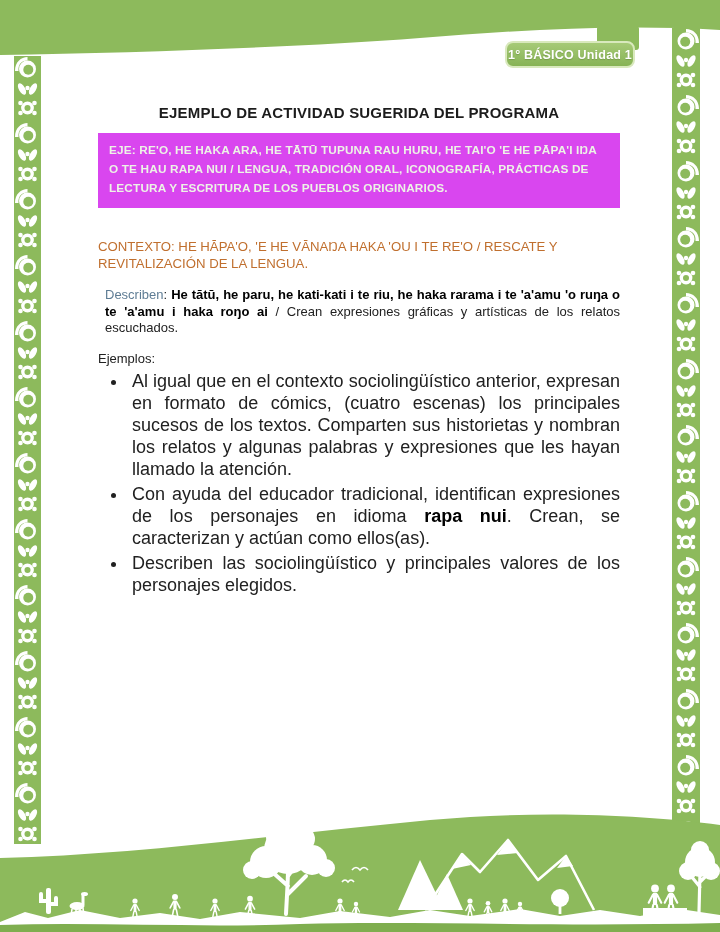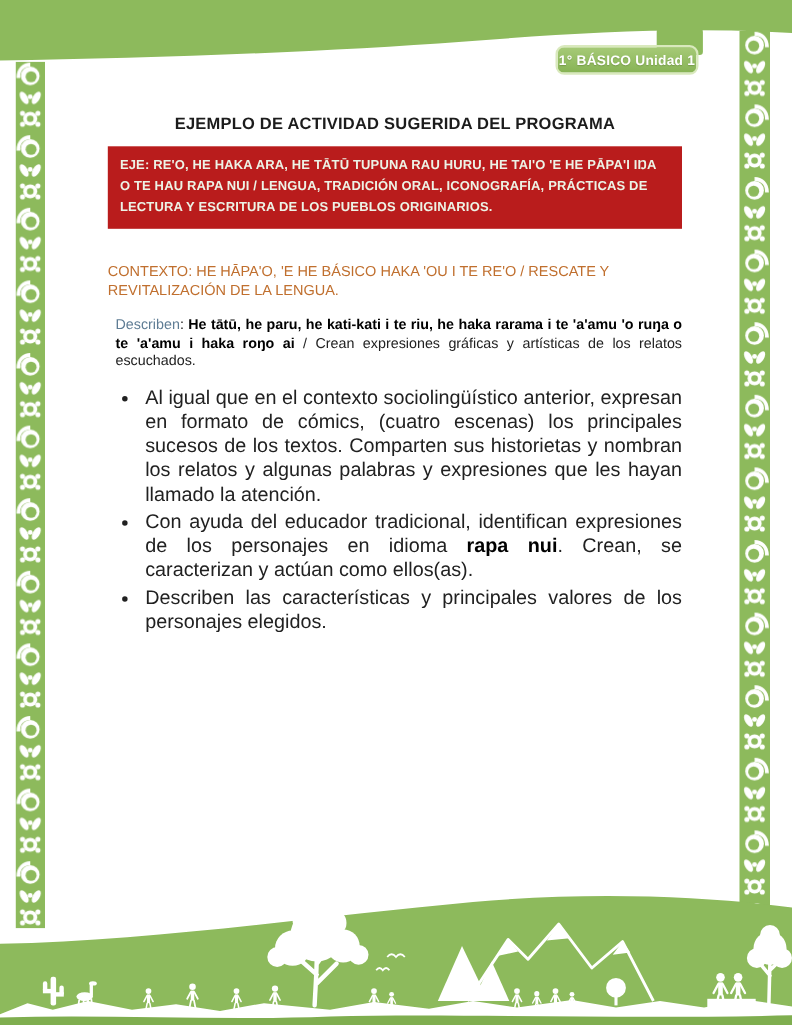--- a/index.html
+++ b/index.html
@@ -19,21 +19,21 @@
 
   
   .koru{position:absolute;overflow:hidden;}
   .koru.left{left:14px;top:56px;width:27px;height:788px;}
   .koru.right{left:672px;top:28px;width:28px;height:822px;}
 
   
   main{position:absolute;left:98px;top:104px;width:522px;}
   h1{margin:0 0 12px 0;font-size:15px;font-weight:bold;text-align:center;
      color:#1c1c1c;letter-spacing:.2px;}
-  .eje-box{background:#b91c1c;color:#edf3e6;font-weight:bold;font-size:11.8px;
+  .eje-box{background:#d946ef;color:#edf3e6;font-weight:bold;font-size:11.8px;
            line-height:1.62;padding:8px 11px 10px 11px;margin:0 0 30px 0;
            letter-spacing:.15px;}
   .contexto{margin:0 0 14px 0;color:#c06f2e;font-size:13.2px;line-height:1.3;}
   .actividad{margin:0 0 14px 0;padding-left:7px;font-size:13px;line-height:1.3;
              text-align:justify;}
   .actividad .lbl{color:#5e7c94;}
   .ejemplos-heading{margin:0;font-size:13px;line-height:1.3;}
   ul.ejemplos{margin:3px 0 0 0;padding-left:30px;font-size:18px;line-height:1.22;}
   ul.ejemplos li{margin:0 0 3px 0;text-align:justify;padding-left:4px;}
   b{font-weight:bold;color:#000000;}
@@ -99,31 +99,32 @@
     </svg>
   </div>
 
   <main>
     <h1>EJEMPLO DE ACTIVIDAD SUGERIDA DEL PROGRAMA</h1>
 
     <div class="eje-box">
       <span>EJE: RE'O, HE HAKA ARA, HE TĀTŪ TUPUNA RAU HURU, HE TAI'O 'E HE PĀPA'I IŊA O TE HAU RAPA NUI / LENGUA, TRADICIÓN ORAL, ICONOGRAFÍA, PRÁCTICAS DE LECTURA Y ESCRITURA DE LOS PUEBLOS ORIGINARIOS.</span>
     </div>
 
-    <p class="contexto">CONTEXTO: HE HĀPA'O, 'E HE BÁSICO HAKA 'OU I TE RE'O / RESCATE Y REVITALIZACIÓN DE LA LENGUA.</p>
+    <p class="contexto">CONTEXTO: HE HĀPA'O, 'E HE VĀNAŊA HAKA 'OU I TE RE'O / RESCATE Y REVITALIZACIÓN DE LA LENGUA.</p>
 
     <p class="actividad">
       <span class="lbl">Describen</span><span>: </span><b>He tātū, he paru, he kati-kati i te riu, he haka rarama i te 'a'amu 'o ruŋa o te 'a'amu i haka roŋo ai</b><span> / </span><span>Crean expresiones gráficas y artísticas de los relatos escuchados.</span>
     </p>
 
+    <p class="ejemplos-heading">Ejemplos:</p>
 
     <ul class="ejemplos">
       <li><span>Al igual que en el contexto sociolingüístico anterior, expresan en formato de cómics, (cuatro escenas) los principales sucesos de los textos. Comparten sus historietas y nombran los relatos y algunas palabras y expresiones que les hayan llamado la atención.</span><b></b><span></span></li>
       <li><span>Con ayuda del educador tradicional, identifican expresiones de los personajes en idioma </span><b>rapa nui</b><span>. Crean, se caracterizan y actúan como ellos(as).</span></li>
-      <li><span>Describen las características y principales valores de los personajes elegidos.</span><b></b><span></span></li>
+      <li><span>Describen las sociolingüístico y principales valores de los personajes elegidos.</span><b></b><span></span></li>
     </ul>
   </main>
 
   <svg class="bottom-art" viewBox="0 0 720 120" preserveAspectRatio="none">
 
     <path d="M0,46 C140,43 280,22 430,8 C540,-2 645,3 720,13 L720,120 L0,120 Z" fill="#8dba5c"></path>
 
     <defs>
       <g id="person" fill="#ffffff">
         <circle cx="0" cy="-13" r="2.6"></circle>

